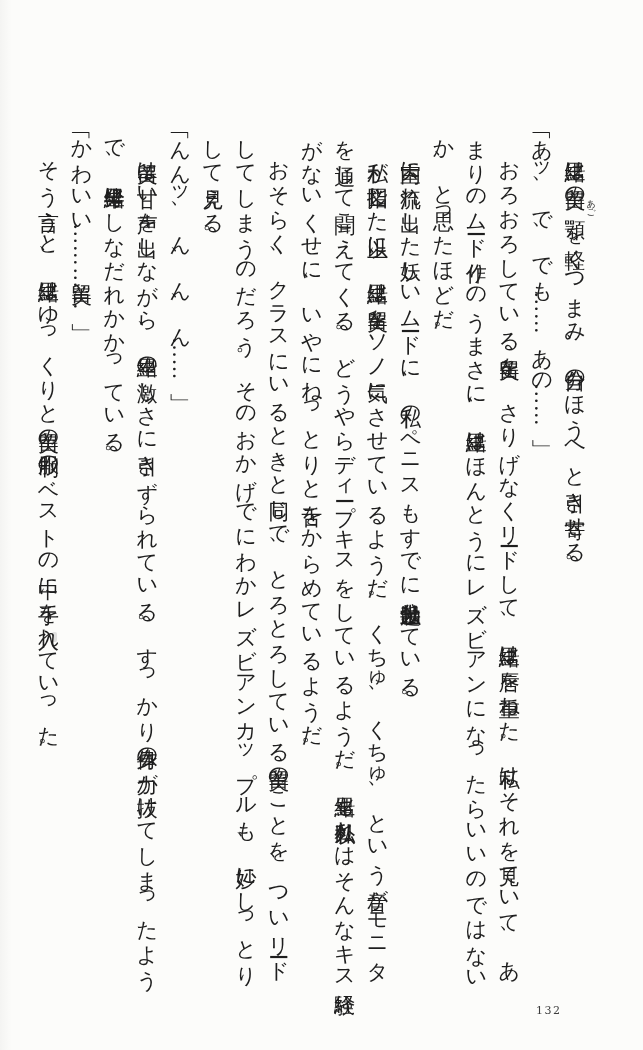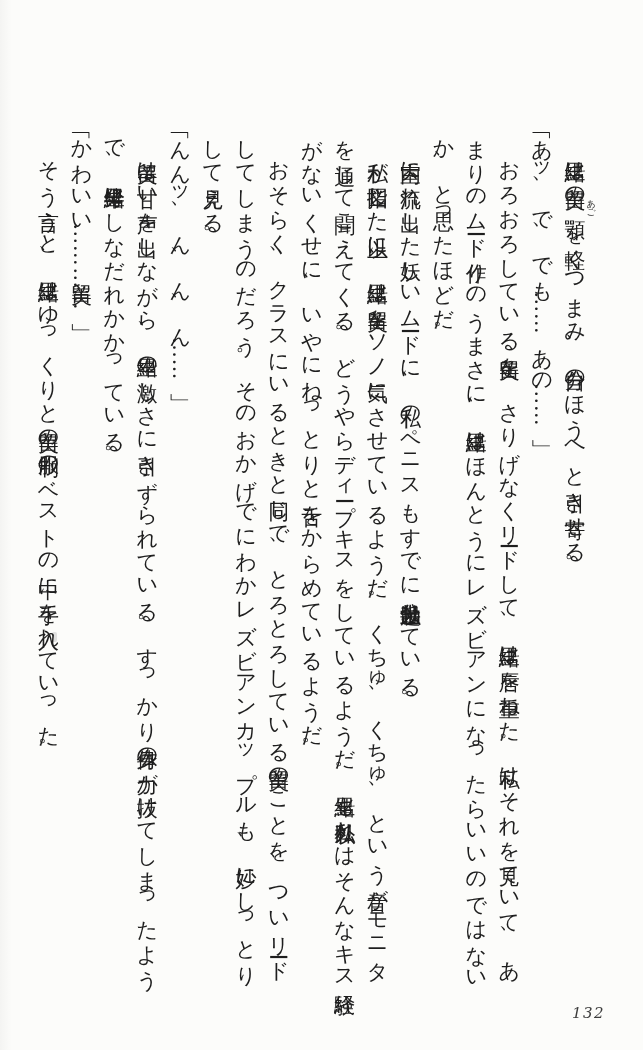--- a/index.html
+++ b/index.html
@@ -62,24 +62,23 @@
     font-size: 9px;
     letter-spacing: 0;
     color: #2a2a2a;
   }
   
   .hang {
     margin-inline-end: -1em;
   }
   .page-number {
     position: absolute;
-    left: 572px;
+    left: 536px;
     top: 1004px;
-    font-size: 15px;
-    font-style: italic;
+    font-size: 11px;
     letter-spacing: 1.5px;
     color: #3c3c3c;
     font-family: "DejaVu Serif", "Liberation Serif", serif;
   }
 </style>
 </head>
 <body>
 
 <div class="scan-edge"></div>
 <div class="scan-speck"></div>

